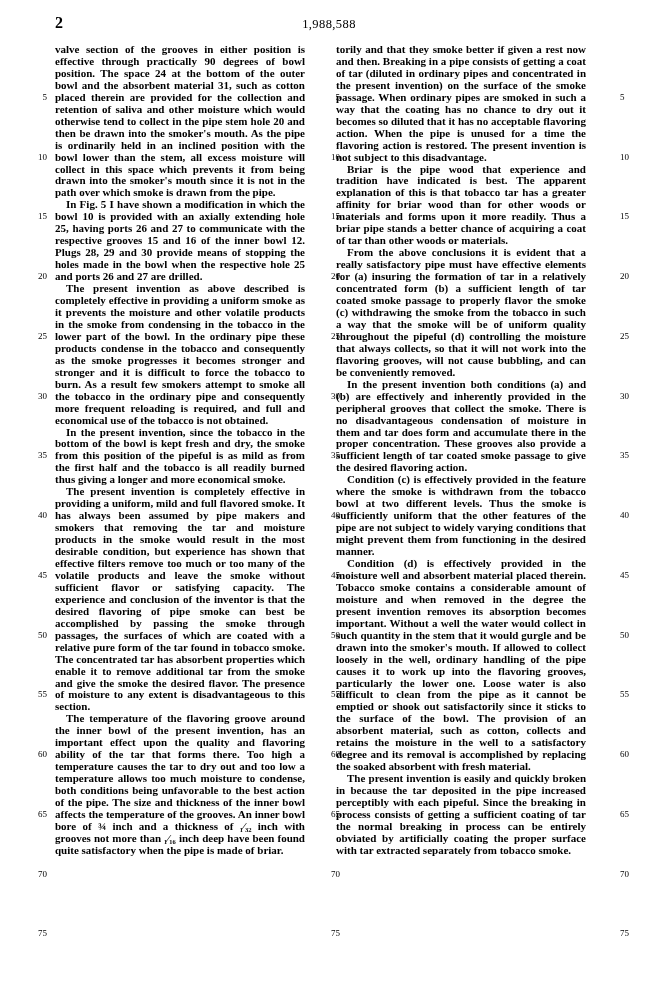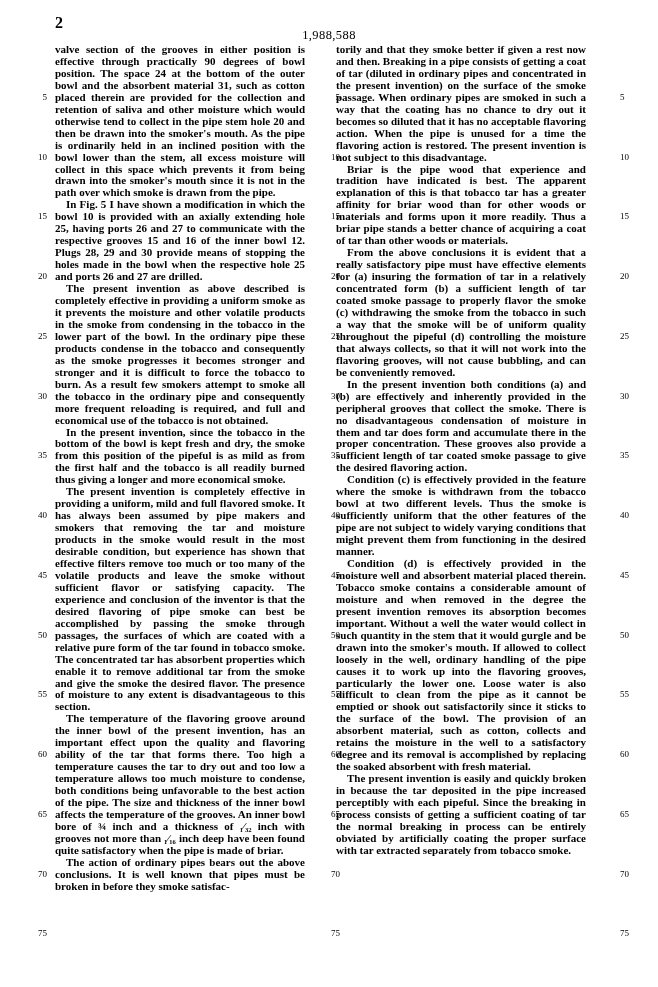--- a/index.html
+++ b/index.html
@@ -33,21 +33,21 @@
     position: absolute;
     left: 55px;
     top: 0;
     font-size: 16px;
     font-weight: bold;
     font-family: "Liberation Serif", serif;
   }
   .patent-number {
     position: absolute;
     left: 0;
-    top: 14px;
+    top: 3px;
     width: 658px;
     text-align: center;
     font-size: 12.5px;
     letter-spacing: 0.4px;
     font-family: "Liberation Serif", serif;
   }
   .columns {
     position: absolute;
     top: 44px;
     left: 0;
@@ -160,21 +160,20 @@
         <div style="top: 884.3px;">75</div>
       </div>
 
     <div class="col col-left">
       <p class="noindent">valve section of the grooves in either position is effective through practically 90 degrees of bowl position. The space 24 at the bottom of the outer bowl and the absorbent material 31, such as cotton placed therein are provided for the collection and retention of saliva and other moisture which would otherwise tend to collect in the pipe stem hole 20 and then be drawn into the smoker's mouth. As the pipe is ordinarily held in an inclined position with the bowl lower than the stem, all excess moisture will collect in this space which prevents it from being drawn into the smoker's mouth since it is not in the path over which smoke is drawn from the pipe.</p>
       <p>In Fig. 5 I have shown a modification in which the bowl 10 is provided with an axially extending hole 25, having ports 26 and 27 to communicate with the respective grooves 15 and 16 of the inner bowl 12. Plugs 28, 29 and 30 provide means of stopping the holes made in the bowl when the respective hole 25 and ports 26 and 27 are drilled.</p>
       <p>The present invention as above described is completely effective in providing a uniform smoke as it prevents the moisture and other volatile products in the smoke from condensing in the tobacco in the lower part of the bowl. In the ordinary pipe these products condense in the tobacco and consequently as the smoke progresses it becomes stronger and stronger and it is difficult to force the tobacco to burn. As a result few smokers attempt to smoke all the tobacco in the ordinary pipe and consequently more frequent reloading is required, and full and economical use of the tobacco is not obtained.</p>
       <p>In the present invention, since the tobacco in the bottom of the bowl is kept fresh and dry, the smoke from this position of the pipeful is as mild as from the first half and the tobacco is all readily burned thus giving a longer and more economical smoke.</p>
       <p>The present invention is completely effective in providing a uniform, mild and full flavored smoke. It has always been assumed by pipe makers and smokers that removing the tar and moisture products in the smoke would result in the most desirable condition, but experience has shown that effective filters remove too much or too many of the volatile products and leave the smoke without sufficient flavor or satisfying capacity. The experience and conclusion of the inventor is that the desired flavoring of pipe smoke can best be accomplished by passing the smoke through passages, the surfaces of which are coated with a relative pure form of the tar found in tobacco smoke. The concentrated tar has absorbent properties which enable it to remove additional tar from the smoke and give the smoke the desired flavor. The presence of moisture to any extent is disadvantageous to this section.</p>
       <p>The temperature of the flavoring groove around the inner bowl of the present invention, has an important effect upon the quality and flavoring ability of the tar that forms there. Too high a temperature causes the tar to dry out and too low a temperature allows too much moisture to condense, both conditions being unfavorable to the best action of the pipe. The size and thickness of the inner bowl affects the temperature of the grooves. An inner bowl bore of ¾ inch and a thickness of ₁⁄₃₂ inch with grooves not more than ₁⁄₁₆ inch deep have been found quite satisfactory when the pipe is made of briar.</p>
-      <p>The action of ordinary pipes bears out the above conclusions. It is well known that pipes must be broken in before they smoke satisfac-</p>
     </div>
 
     <div class="col col-right">
       <p class="noindent">torily and that they smoke better if given a rest now and then. Breaking in a pipe consists of getting a coat of tar (diluted in ordinary pipes and concentrated in the present invention) on the surface of the smoke passage. When ordinary pipes are smoked in such a way that the coating has no chance to dry out it becomes so diluted that it has no acceptable flavoring action. When the pipe is unused for a time the flavoring action is restored. The present invention is not subject to this disadvantage.</p>
       <p>Briar is the pipe wood that experience and tradition have indicated is best. The apparent explanation of this is that tobacco tar has a greater affinity for briar wood than for other woods or materials and forms upon it more readily. Thus a briar pipe stands a better chance of acquiring a coat of tar than other woods or materials.</p>
       <p>From the above conclusions it is evident that a really satisfactory pipe must have effective elements for (a) insuring the formation of tar in a relatively concentrated form (b) a sufficient length of tar coated smoke passage to properly flavor the smoke (c) withdrawing the smoke from the tobacco in such a way that the smoke will be of uniform quality throughout the pipeful (d) controlling the moisture that always collects, so that it will not work into the flavoring grooves, will not cause bubbling, and can be conveniently removed.</p>
       <p>In the present invention both conditions (a) and (b) are effectively and inherently provided in the peripheral grooves that collect the smoke. There is no disadvantageous condensation of moisture in them and tar does form and accumulate there in the proper concentration. These grooves also provide a sufficient length of tar coated smoke passage to give the desired flavoring action.</p>
       <p>Condition (c) is effectively provided in the feature where the smoke is withdrawn from the tobacco bowl at two different levels. Thus the smoke is sufficiently uniform that the other features of the pipe are not subject to widely varying conditions that might prevent them from functioning in the desired manner.</p>
       <p>Condition (d) is effectively provided in the moisture well and absorbent material placed therein. Tobacco smoke contains a considerable amount of moisture and when removed in the degree the present invention removes its absorption becomes important. Without a well the water would collect in such quantity in the stem that it would gurgle and be drawn into the smoker's mouth. If allowed to collect loosely in the well, ordinary handling of the pipe causes it to work up into the flavoring grooves, particularly the lower one. Loose water is also difficult to clean from the pipe as it cannot be emptied or shook out satisfactorily since it sticks to the surface of the bowl. The provision of an absorbent material, such as cotton, collects and retains the moisture in the well to a satisfactory degree and its removal is accomplished by replacing the soaked absorbent with fresh material.</p>
       <p>The present invention is easily and quickly broken in because the tar deposited in the pipe increased perceptibly with each pipeful. Since the breaking in process consists of getting a sufficient coating of tar the normal breaking in process can be entirely obviated by artificially coating the proper surface with tar extracted separately from tobacco smoke.</p>

